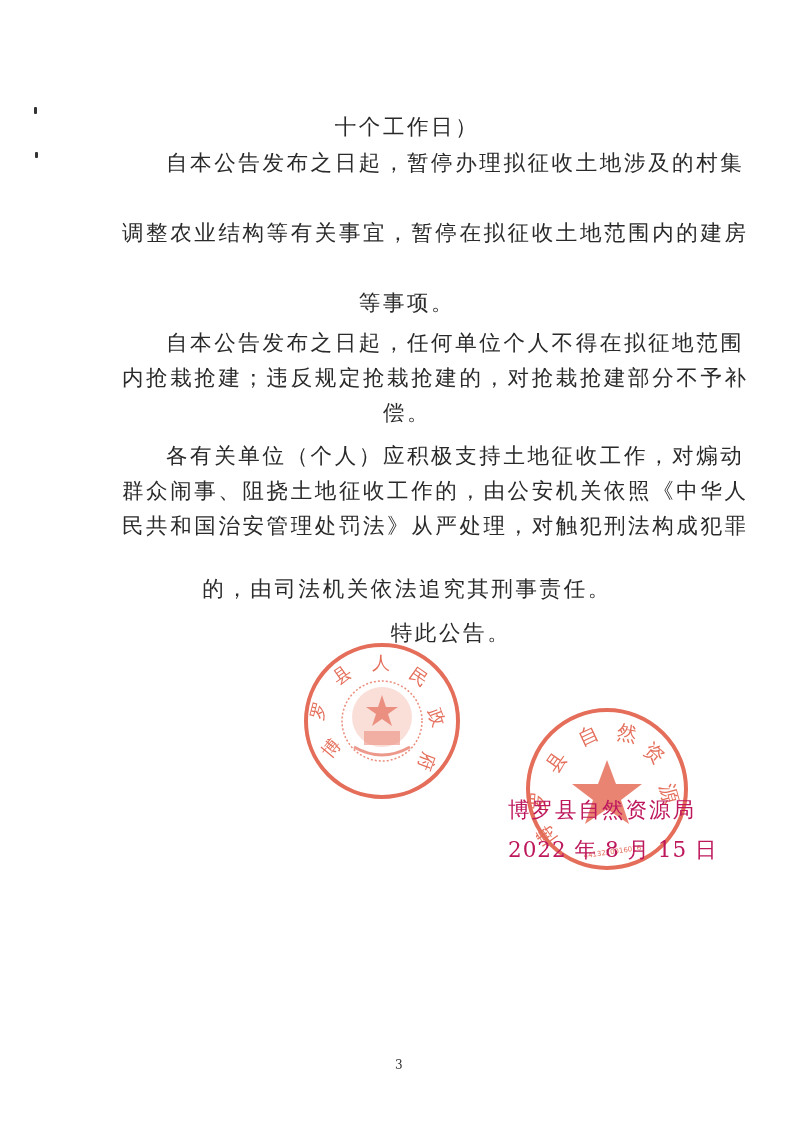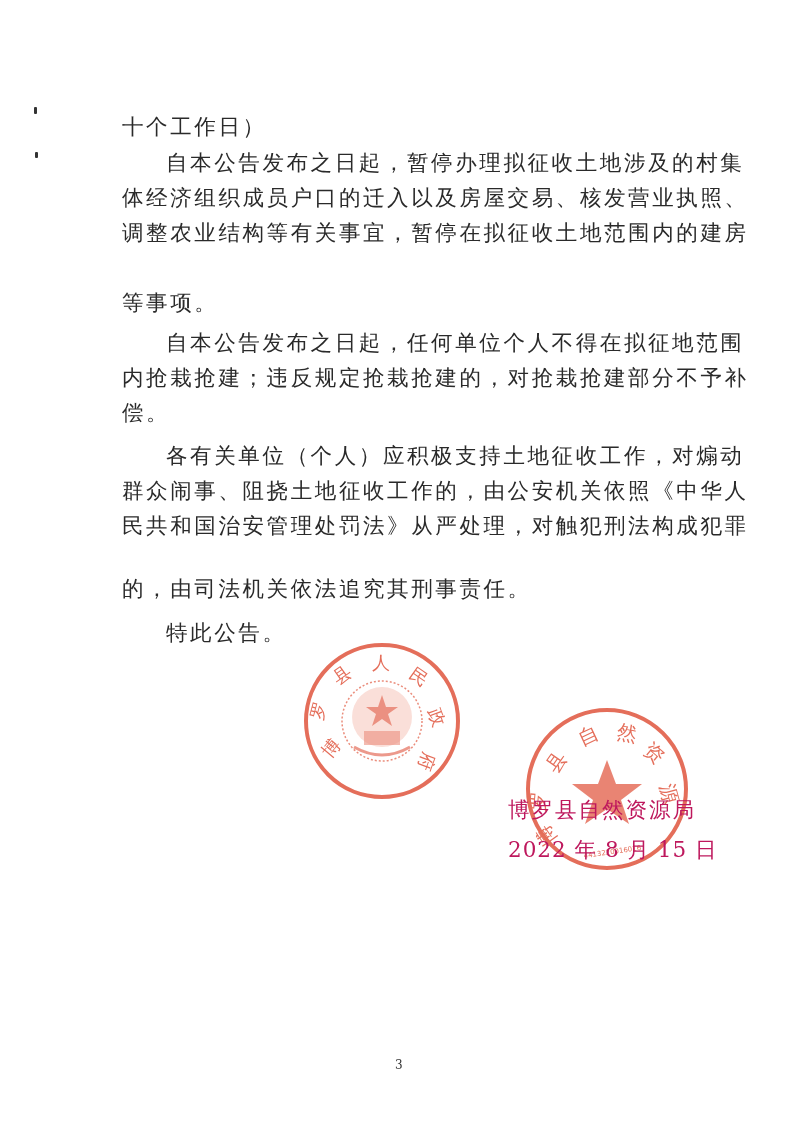--- a/index.html
+++ b/index.html
@@ -13,20 +13,21 @@
   }
   .page { position: absolute; left: 0; top: 0; width: 800px; height: 1133px; }
   .line {
     position: absolute;
     left: 122px;
     width: 570px;
     font-size: 21.5px;
     letter-spacing: 2.6px;
     white-space: nowrap;
     line-height: 28px;
+    text-align: center;
   }
   .indent { left: 166px; }
   .justify { text-align-last: justify; text-align: justify; }
   .mark { position: absolute; background: #333; border-radius: 1px; }
   .seal {
     position: absolute;
     border-radius: 50%;
     border: 4px solid #e0553e;
     box-sizing: border-box;
     opacity: 0.85;
@@ -50,21 +51,20 @@
 </head>
 <body>
 
 <div class="page">
 
   <div class="mark" style="left:34px;top:107px;width:3px;height:7px;"></div>
   <div class="mark" style="left:35px;top:152px;width:3px;height:6px;"></div>
 
   <div class="line" style="top:113px;">十个工作日）</div>
   <div class="line indent" style="top:149px;width:526px;">自本公告发布之日起，暂停办理拟征收土地涉及的村集</div>
-  <div class="line justify" style="top:184px;">体经济组织成员户口的迁入以及房屋交易、核发营业执照、</div>
   <div class="line justify" style="top:219px;font-family:Liberation Serif, serif;">调整农业结构等有关事宜，暂停在拟征收土地范围内的建房</div>
   <div class="line" style="top:289px;">等事项。</div>
 
   <div class="line indent" style="top:329px;width:526px;">自本公告发布之日起，任何单位个人不得在拟征地范围</div>
   <div class="line justify" style="top:364px;">内抢栽抢建；违反规定抢栽抢建的，对抢栽抢建部分不予补</div>
   <div class="line" style="top:399px;">偿。</div>
 
   <div class="line indent" style="top:442px;width:526px;">各有关单位（个人）应积极支持土地征收工作，对煽动</div>
   <div class="line justify" style="top:477px;">群众闹事、阻挠土地征收工作的，由公安机关依照《中华人</div>
   <div class="line justify" style="top:512px;font-family:Liberation Serif, serif;">民共和国治安管理处罚法》从严处理，对触犯刑法构成犯罪</div>

